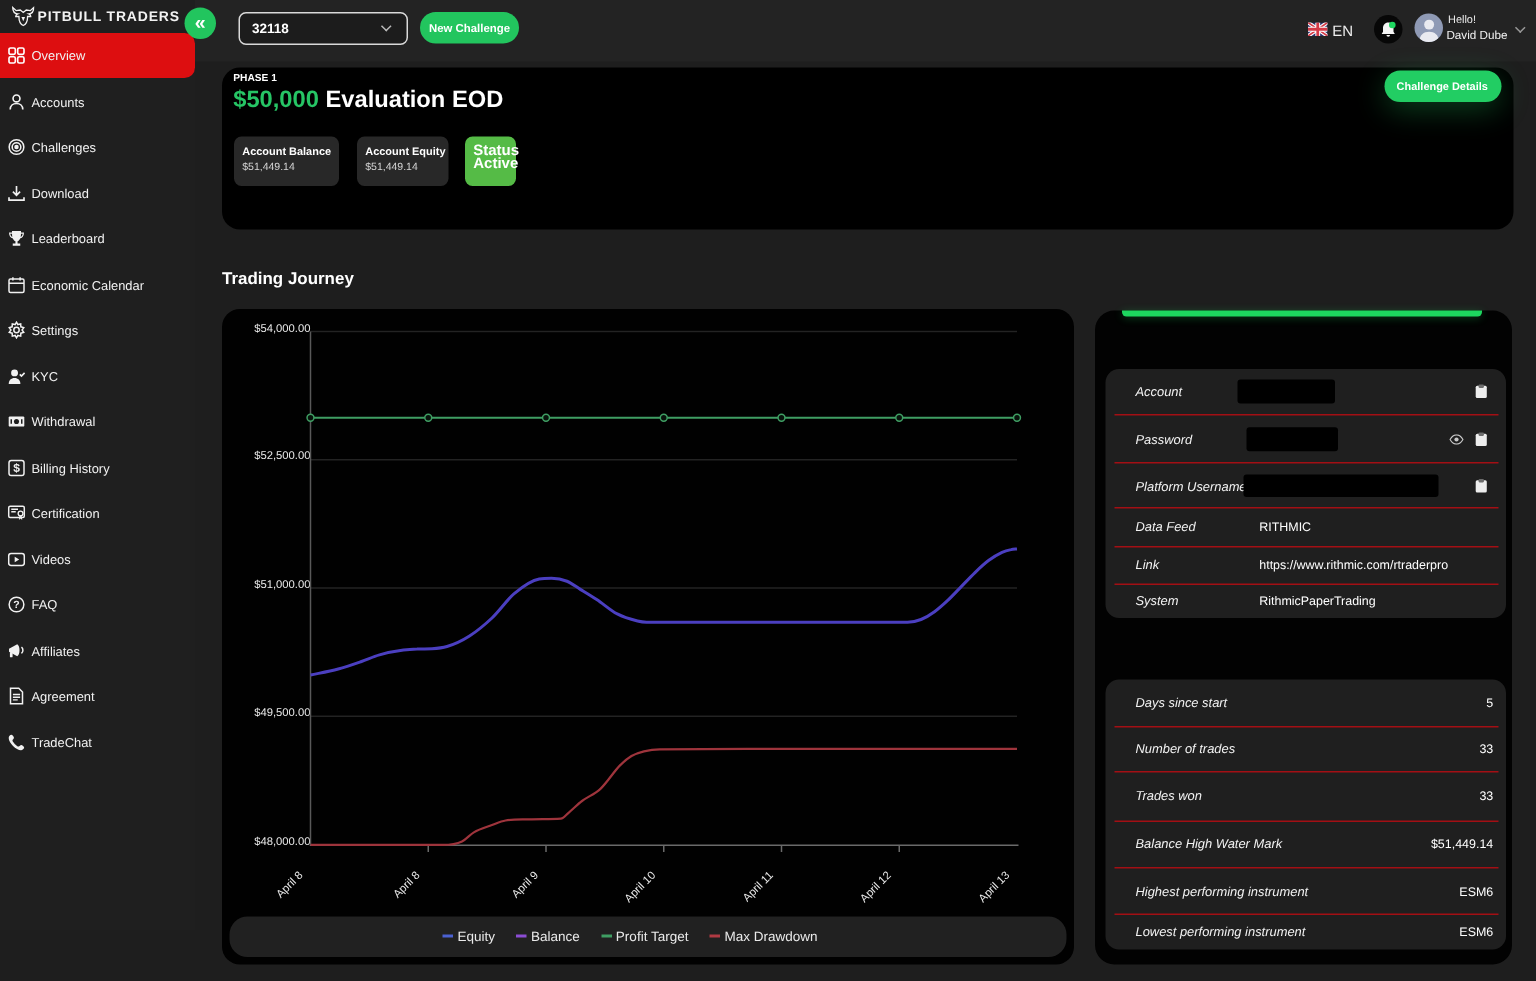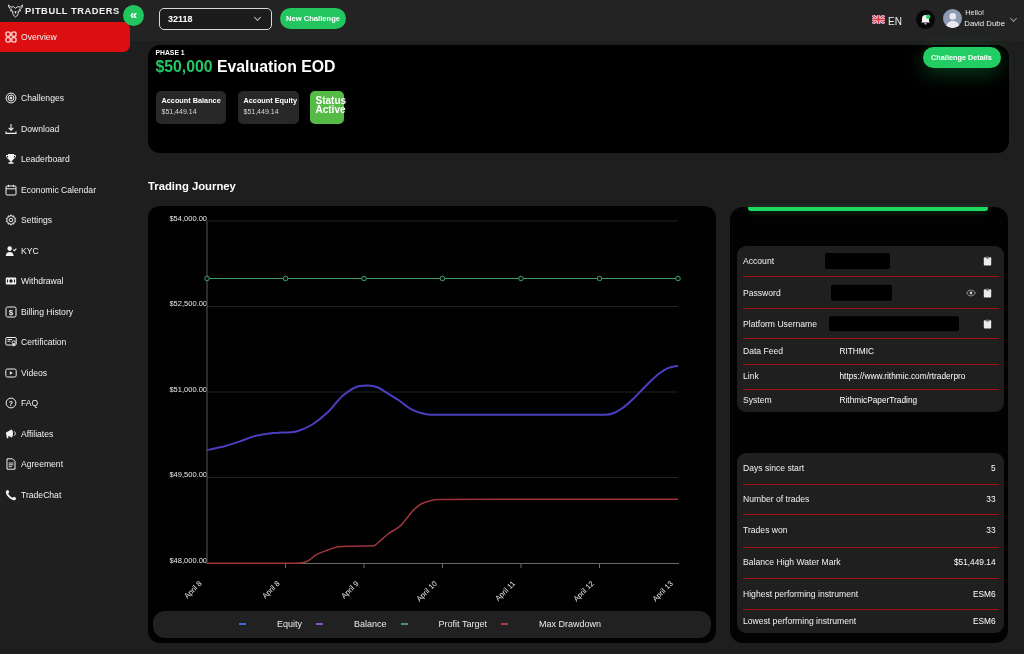--- a/index.html
+++ b/index.html
@@ -36,32 +36,32 @@
 #stactive div { font-size:10px; font-weight:bold; color:#fff; line-height:9.2px; }
 #chdet { position:absolute; right:8.5px; top:2px; width:78px; height:21.5px; background:#22cd63; border-radius:11px; color:#fff; font-size:7.3px; font-weight:bold; text-align:center; line-height:21.5px; box-shadow:0 5px 20px rgba(34,197,94,.32); }
 
 
 #tj { position:absolute; left:148px; top:180px; font-size:11.3px; font-weight:bold; color:#fff; }
 #chart { position:absolute; left:148px; top:206px; width:568px; height:437px; background:#010101; border-radius:12px; }
 .ylab { position:absolute; width:60px; text-align:right; font-size:7.5px; color:#e8e8e8; }
 .xlab { position:absolute; top:372.5px; font-size:7.5px; color:#e8e8e8; white-space:nowrap; transform-origin:100% 0; transform:rotate(-45deg); }
 #legend { position:absolute; left:5px; top:404.5px; width:558px; height:27.5px; background:#212121; border-radius:12px; }
 #legrow { position:absolute; left:-12px; top:0; width:100%; height:100%; display:flex; justify-content:center; align-items:center; }
-.li { display:flex; align-items:center; margin:0 7px;gap:28px; }
+.li { display:flex; align-items:center; margin:0 7px; }
 .li .d { width:7px; height:2px; margin-right:3px; }
 .li .t { font-size:9px; color:#eaeaea; }
 
 
 #rcol { position:absolute; left:730px; top:206.5px; width:277.5px; height:436.5px; background:#020202; border-radius:13px; }
 #greenbar { position:absolute; left:18px; top:0; width:240px; height:4.5px; background:#1dd75f; border-radius:0 0 3px 3px; box-shadow:0 1px 6px rgba(29,215,95,.3); }
 .rcard { position:absolute; left:7px; width:267px; background:#1f1f1f; border-radius:9px; }
 #cred { top:39.5px; height:165.5px; }
 #stats { top:246.5px; height:180px; }
 .rrow { position:absolute; left:0; width:100%; }
-.rl { position:absolute; left:6px; top:50%; transform:translateY(-50%); font-size:8.6px; color:#f2f2f2; }
+.rl { position:absolute; left:20px; top:50%; transform:translateY(-50%); font-size:8.6px; color:#f2f2f2;font-style:italic; }
 .rv { position:absolute; left:102.5px; top:50%; transform:translateY(-50%); font-size:8.3px; color:#fff; }
 .rvr { position:absolute; right:8.5px; top:50%; transform:translateY(-50%); font-size:8.3px; color:#fff; }
 .sep { position:absolute; left:5.5px; width:256px; height:1.2px; background:#a30f14; }
 .blackbox { position:absolute; background:#000; border-radius:2px; top:50%; transform:translateY(-50%); }
 .cicon { position:absolute; right:12px; top:50%; transform:translateY(-50%); width:9px; height:10px; }
 </style>
 </head>
 <body>
 
 <div id="topbar">
@@ -105,20 +105,29 @@
   <div class="mi act" style="top:21.75px">
       <svg class="ic" viewBox="0 0 12 12">
         <g fill="none" stroke="#fff" stroke-width="1.1">
           <rect x="1" y="1" width="4.2" height="4.2" rx="1"></rect>
           <rect x="6.8" y="1" width="4.2" height="4.2" rx="1"></rect>
           <rect x="1" y="6.8" width="4.2" height="4.2" rx="1"></rect>
           <rect x="6.8" y="6.8" width="4.2" height="4.2" rx="1"></rect>
         </g>
       </svg>
       <span class="tx">Overview</span>
+    </div>
+  <div class="mi" style="top:52.25px">
+      <svg class="ic" viewBox="0 0 12 12">
+        <g fill="none" stroke="#f1f1f1" stroke-width="1.1">
+          <circle cx="6" cy="3.6" r="2.3"></circle>
+          <path d="M1.8,11 C1.8,8.5 3.6,7 6,7 C8.4,7 10.2,8.5 10.2,11"></path>
+        </g>
+      </svg>
+      <span class="tx">Accounts</span>
     </div>
   <div class="mi" style="top:82.75px">
       <svg class="ic" viewBox="0 0 12 12">
         <g fill="none" stroke="#f1f1f1" stroke-width="1">
           <circle cx="6" cy="6" r="4.9"></circle>
           <circle cx="6" cy="6" r="2.9"></circle>
           <circle cx="6" cy="6" r="1" fill="#f1f1f1"></circle>
         </g>
       </svg>
       <span class="tx">Challenges</span>

